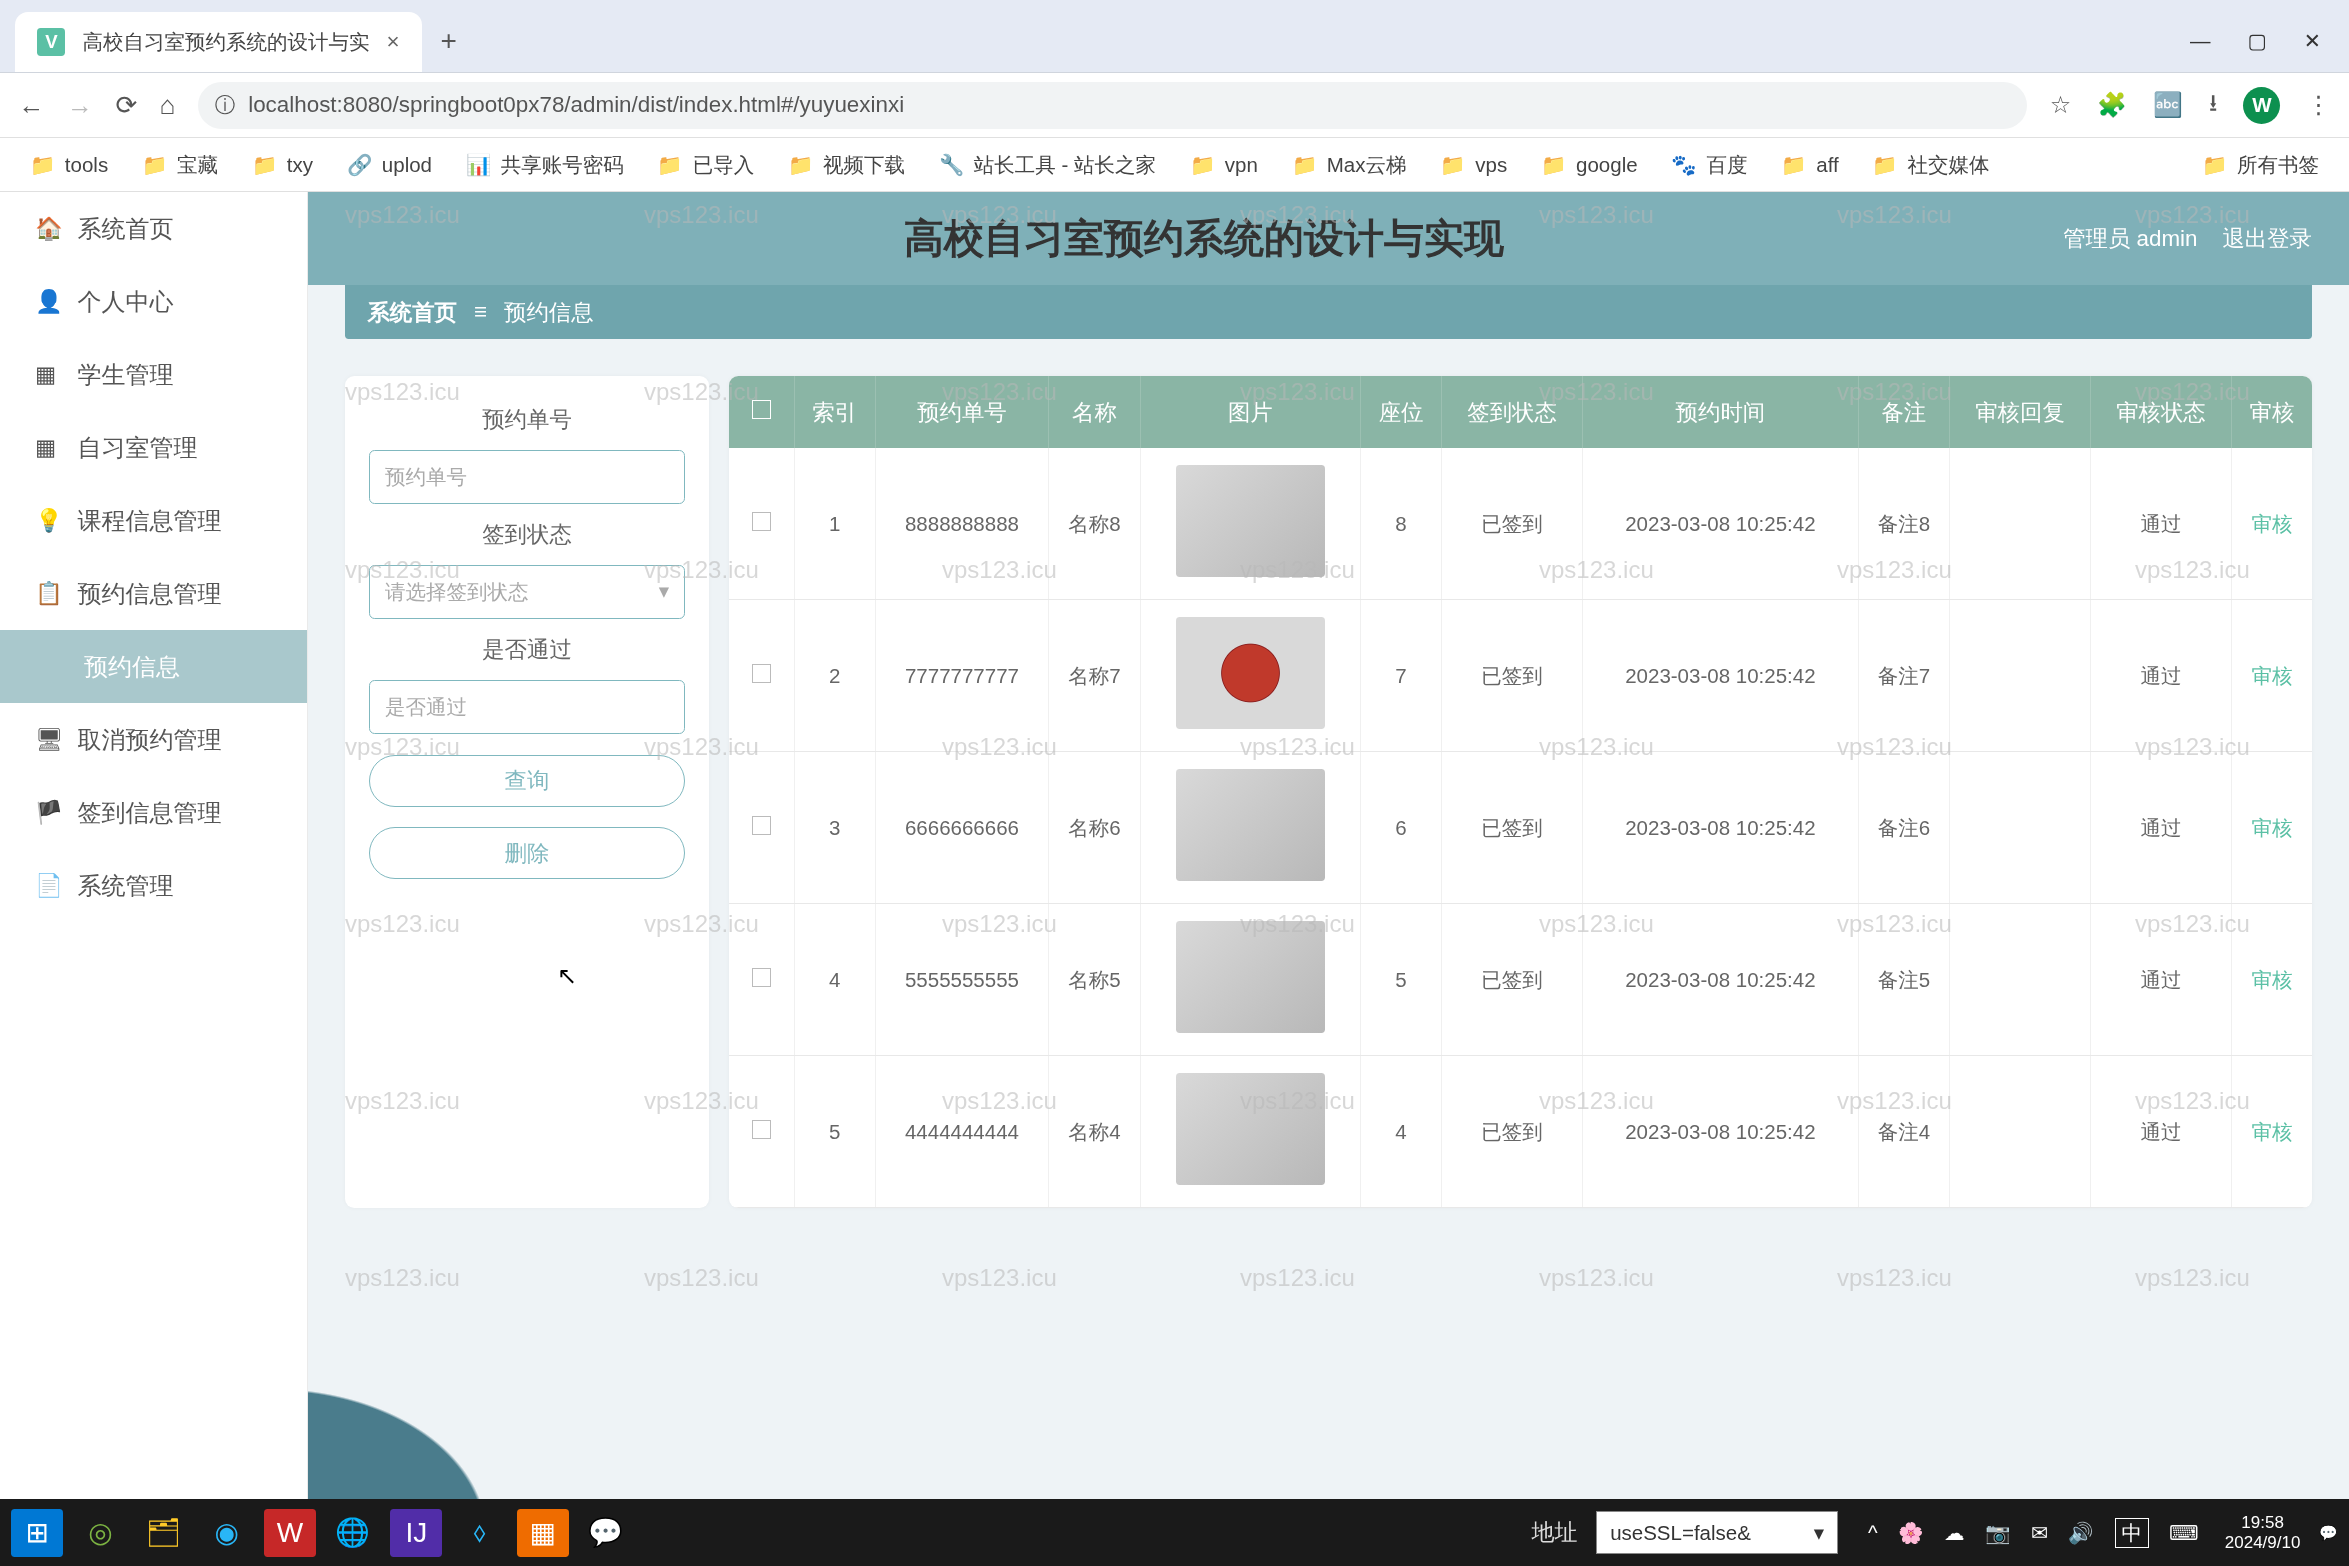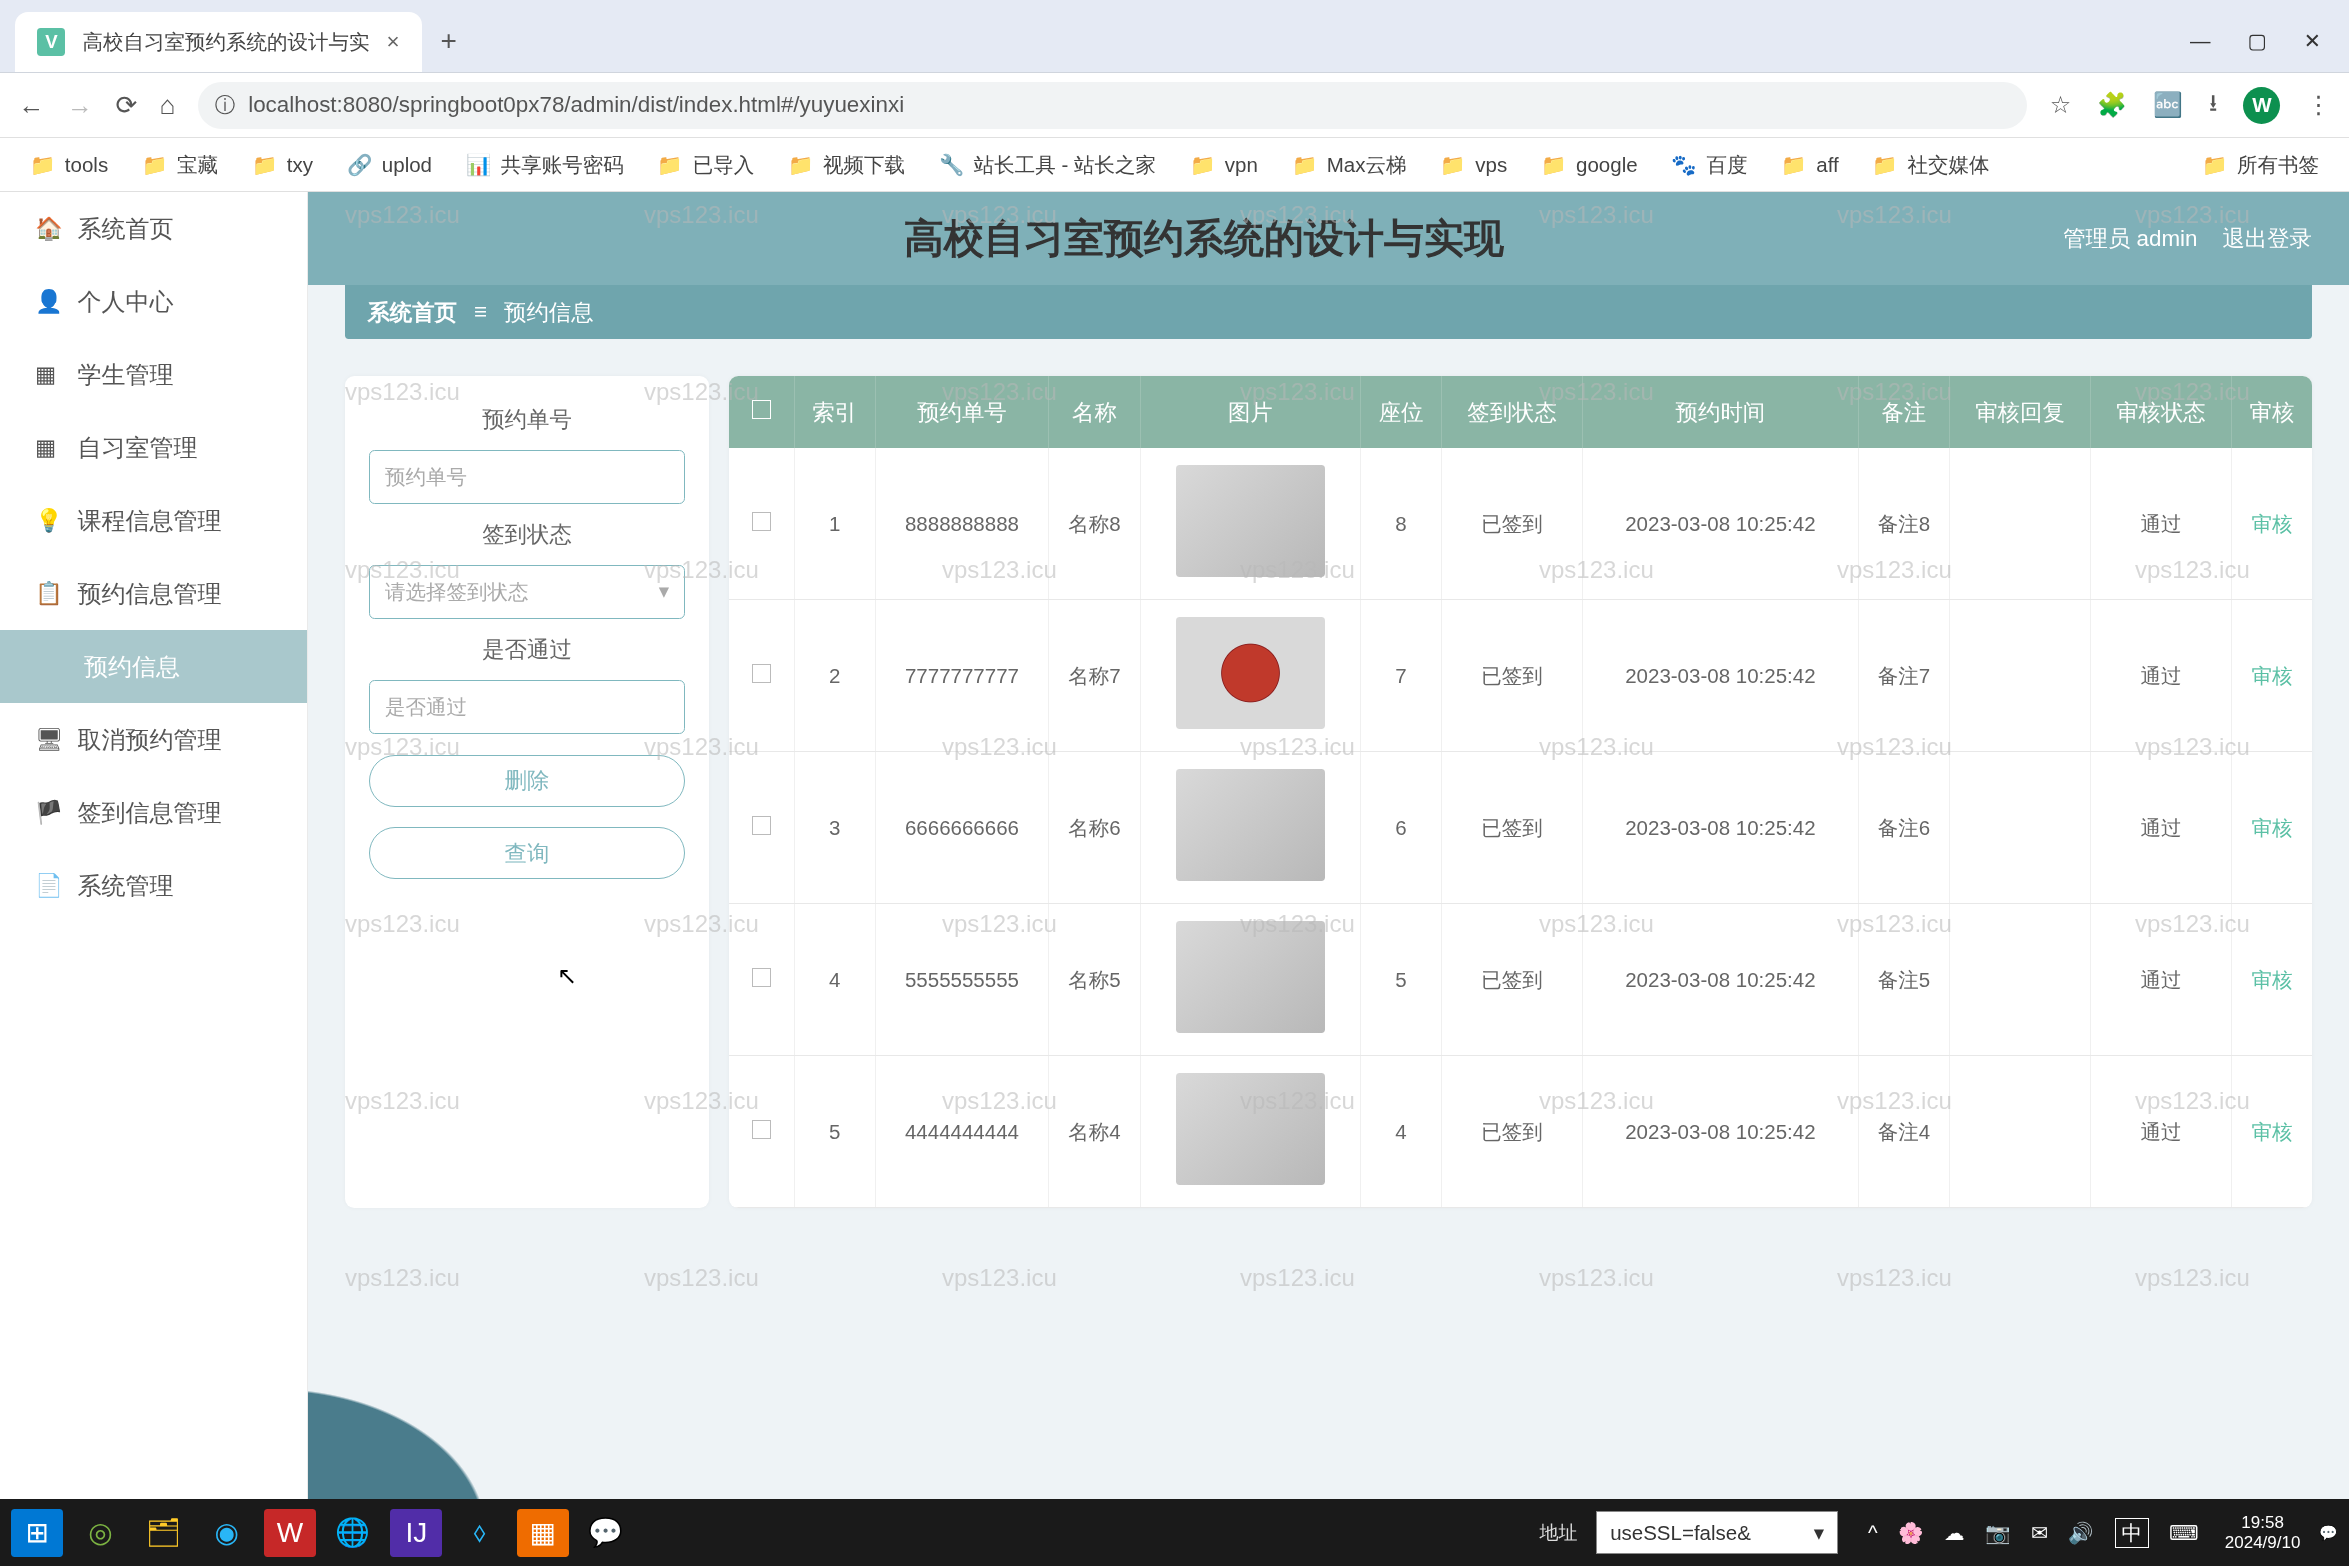--- a/index.html
+++ b/index.html
@@ -65,21 +65,21 @@
 
 .wm { position: absolute; font-size: 24px; color: #b8b8b8; opacity: 0.55; pointer-events: none; }
 .wm-big { position: absolute; font-size: 39px; color: #c0392b; font-weight: bold; pointer-events:none; left: 904px; top: 764px; }
 
 
 .wave { position: absolute; bottom: 0; left: 0; width: 392px; height: 261px; background: radial-gradient(ellipse 354px 242px at -37px 298px, #4a7c8c 0%, #4a7c8c 60%, transparent 61%); }
 
 
 .taskbar { height: 67px; background: #1a1a1a; display: flex; align-items: center; padding: 0 11.2px; gap: 11.2px; color: #fff; }
 .tb-icon { width: 52px; height: 48px; display:flex;align-items:center;justify-content:center;font-size:28px;border-radius:3.7px; }
-.tb-addr-lbl { margin-left: auto; font-size: 19px; color: #ddd; padding-right: 7.5px; }
+.tb-addr-lbl { margin-left: auto; font-size: 23px; color: #ddd; padding-right: 7.5px; }
 .tb-addr { background: #fff; color: #333; height: 43px; width: 242px; display:flex;align-items:center;padding:0 13px;font-size:20.5px;border:0.9px solid #888; }
 .tb-tray { display: flex; gap: 20.5px; align-items: center; font-size: 20.5px; margin-left: 18.6px; }
 .tb-clock { font-size: 17px; line-height: 1.15; text-align: center; margin-left: 15px; margin-right: 7.5px; }
 .cursor { position: absolute; left: 557px; top: 770px; font-size: 24px; }
 </style>
 </head>
 <body>
 
 <div class="browser-top">
   <div class="tab">
@@ -242,22 +242,22 @@
     </div>
 
     <div class="body-row">
       <div class="filter-panel">
         <div class="filter-label">预约单号</div>
         <div class="filter-input">预约单号</div>
         <div class="filter-label">签到状态</div>
         <div class="filter-input filter-select">请选择签到状态</div>
         <div class="filter-label">是否通过</div>
         <div class="filter-input">是否通过</div>
+        <div class="filter-btn">查询</div>
         <div class="filter-btn">删除</div>
-        <div class="filter-btn">查询</div>
       </div>
 
       <div class="table-wrap">
         <table>
           <thead>
               <tr id="thead-row">
                 <th style="width: 65px;"><span class="chk" style="border-color:#fff"></span></th>
                 <th>索引</th>
                 <th>预约单号</th>
                 <th>名称</th>

